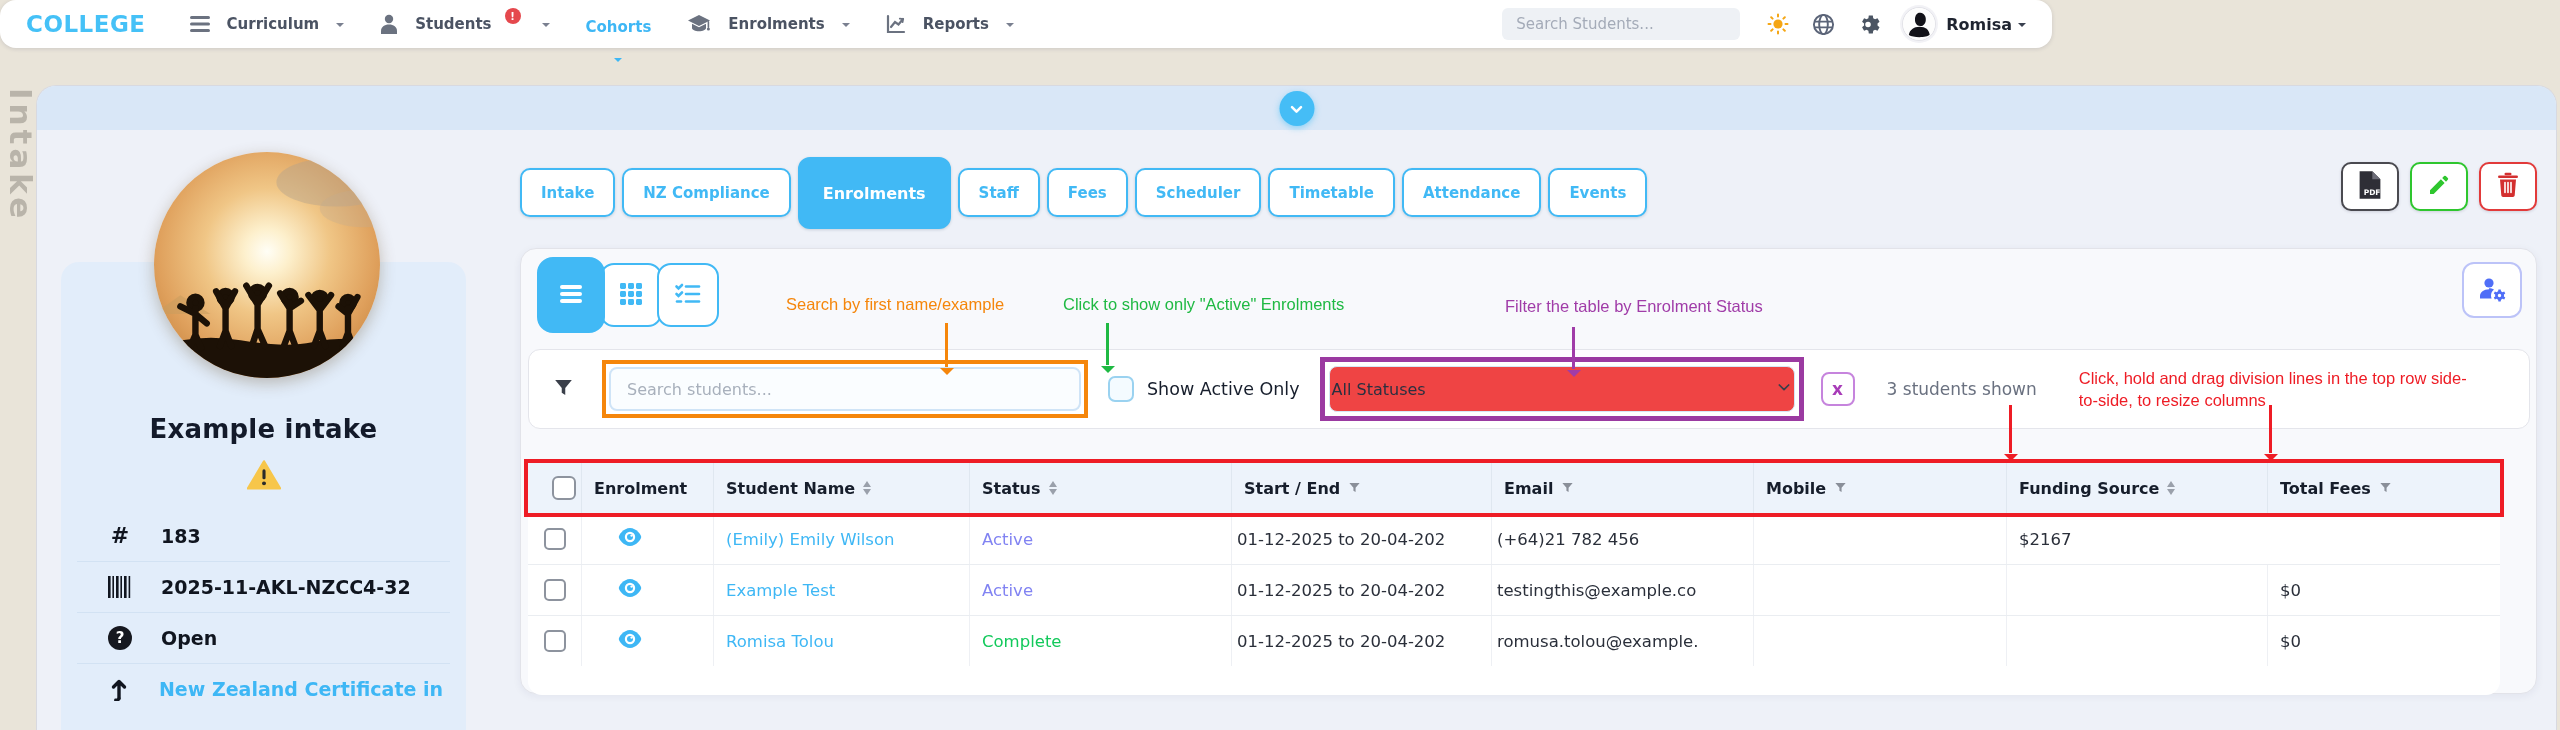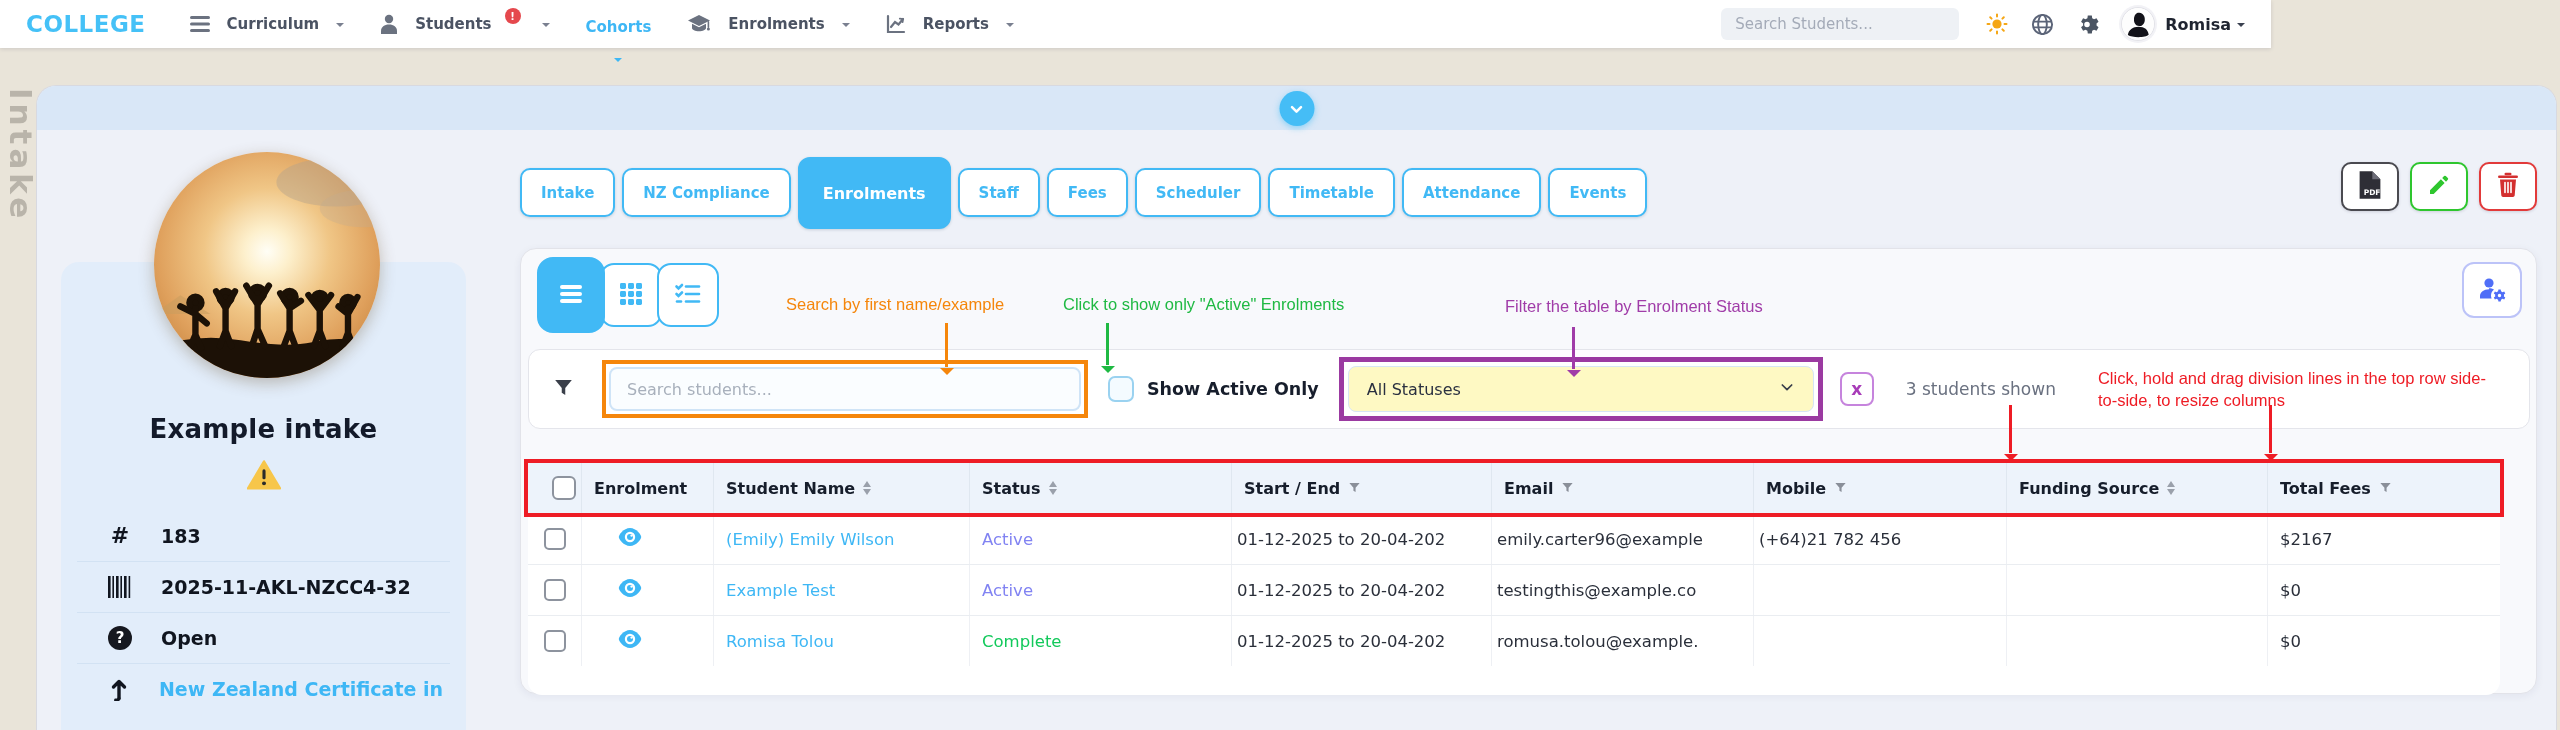--- a/index.html
+++ b/index.html
@@ -1,22 +1,22 @@
 <!DOCTYPE html>
 <html><head>
 <meta charset="utf-8">
 <style>
   * { box-sizing: border-box; margin: 0; padding: 0; }
   html,body { width:2560px; height:730px; overflow:hidden; }
   body { font-family:"DejaVu Sans","Liberation Sans",sans-serif; background:#e9e4d9; }
   .stage { position:relative; width:2560px; height:730px; background:#e9e4d9; overflow:hidden; }
 
   
-  .nav { position:absolute; left:0; top:0; width:2271px; height:48px; background:#fff;
-         display:flex; align-items:center; padding:0 26px; box-shadow:0 1px 4px rgba(50,50,80,.15); z-index:30; }
+  .nav { position:absolute; left:0; top:0; width:2052px; height:48px; background:#fff;
+         display:flex; align-items:center; padding:0 26px; box-shadow:0 1px 4px rgba(50,50,80,.15); z-index:30;border-radius:16px; }
   .logo { font-size:23px; font-weight:800; color:#45c1f7; letter-spacing:.5px; margin-right:44px; }
   .nav-item { display:flex; align-items:center; gap:17px; margin-right:36px; color:#4b5363;
               font-size:15px; font-weight:600; cursor:pointer; position:relative; }
   .nav-item svg { display:block; }
   .caret { width:0; height:0; border:4.5px solid transparent; border-top-color:#7a8090; margin-top:5px; }
   .nav-item.active, .nav-item.active .lbl { color:#3eb7f5;flex-direction:column; }
   .nav-item.active .caret { border-top-color:#3eb7f5; }
   .badge { position:relative; top:-8px; left:-4px; width:16px; height:16px; border-radius:50%; background:#e5484d;
            color:#fff; font-size:10px; font-weight:700; display:inline-flex; align-items:center; justify-content:center; }
   .nav-spacer { flex:1; }
@@ -103,24 +103,24 @@
 
   .filter-bar { position:absolute; left:7px; top:100px; width:2002px; height:80px; background:#fff;
                 border:1px solid #e4e5eb; border-radius:12px; display:flex; align-items:center;
                 padding:0 0 0 24px; z-index:3; }
   .orange-wrap { border:4px solid #f5860b; padding:3px; width:486px; margin-left:28px; }
   .search-input { width:100%; height:44px; border:2px solid #cfe4f7; border-radius:8px; background:#fafdff;
                   font-size:16px; padding:0 16px; color:#39404e; font-family:inherit; }
   .search-input::placeholder { color:#a8b0bc; }
   .cb { width:26px; height:26px; border:2px solid #9ad2f0; background:#f4fbff; border-radius:7px;
         margin-left:20px; cursor:pointer; }
-  .cb-label { margin-left:13px; font-size:17.5px; font-weight:700; color:#171e2c; white-space:nowrap; }
+  .cb-label { margin-left:13px; font-size:17.5px; font-weight:400; color:#171e2c; white-space:nowrap; }
   .purple-wrap { border:5px solid #9b3aa1; padding:4px; width:484px; margin-left:20px; }
-  .select { height:46px; border:1.5px solid #d6e6f5; border-radius:8px; background:#fef9c3; display:flex;
-            align-items:center; justify-content:space-between; padding:0 18px; font-size:16px; color:#2a3040; cursor:pointer; }
+  .select { height:46px; border:1.5px solid #d6e6f5; border-radius:8px; background:#ef4444; display:flex;
+            align-items:center; justify-content:space-between; padding:0 2px; font-size:16px; color:#2a3040; cursor:pointer; }
   .x-btn { width:34px; height:34px; margin-left:17px; background:#fff; border:2px solid #c684dd; border-radius:8px;
            color:#a83cb8; font-size:17px; font-weight:700; display:flex; align-items:center; justify-content:center;
            cursor:pointer; font-family:inherit; }
   .count { margin-left:32px; font-size:17px; color:#6a7180; white-space:nowrap; }
   .red-note { margin-left:42px; width:400px; font-family:"Liberation Sans",sans-serif; font-size:16.5px;
               color:#ee1c25; line-height:1.35; white-space:normal; }
 
   .red-box { position:absolute; left:3px; top:210px; width:1980px; height:58px; border:4px solid #ee1c25;
              z-index:9; pointer-events:none; }
 
@@ -567,21 +567,20 @@
                     <circle cx="12" cy="9" r="5.2" fill="#fff"></circle>
                     <circle cx="12" cy="9" r="3" fill="#3eb7f5"></circle>
                     <circle cx="13.6" cy="7.6" r="1.2" fill="#fff"></circle>
                   </svg></span>
               </div>
             <div class="td">
                 <span class="name-link">(Emily) Emily Wilson</span>
               </div>
             <div class="td" style="color: rgb(129, 131, 242);">Active</div>
             <div class="td tight">01-12-2025 to 20-04-202</div>
-            <div class="td tight">emily.carter96@example</div>
             <div class="td tight">(+64)21 782 456</div>
             <div class="td"></div>
             <div class="td">$2167</div>
           </div>
 
           <div class="trow tbody-row">
             <div class="td c">
                 <span class="row-cb"></span>
               </div>
             <div class="td" style="padding-left:36px;">

